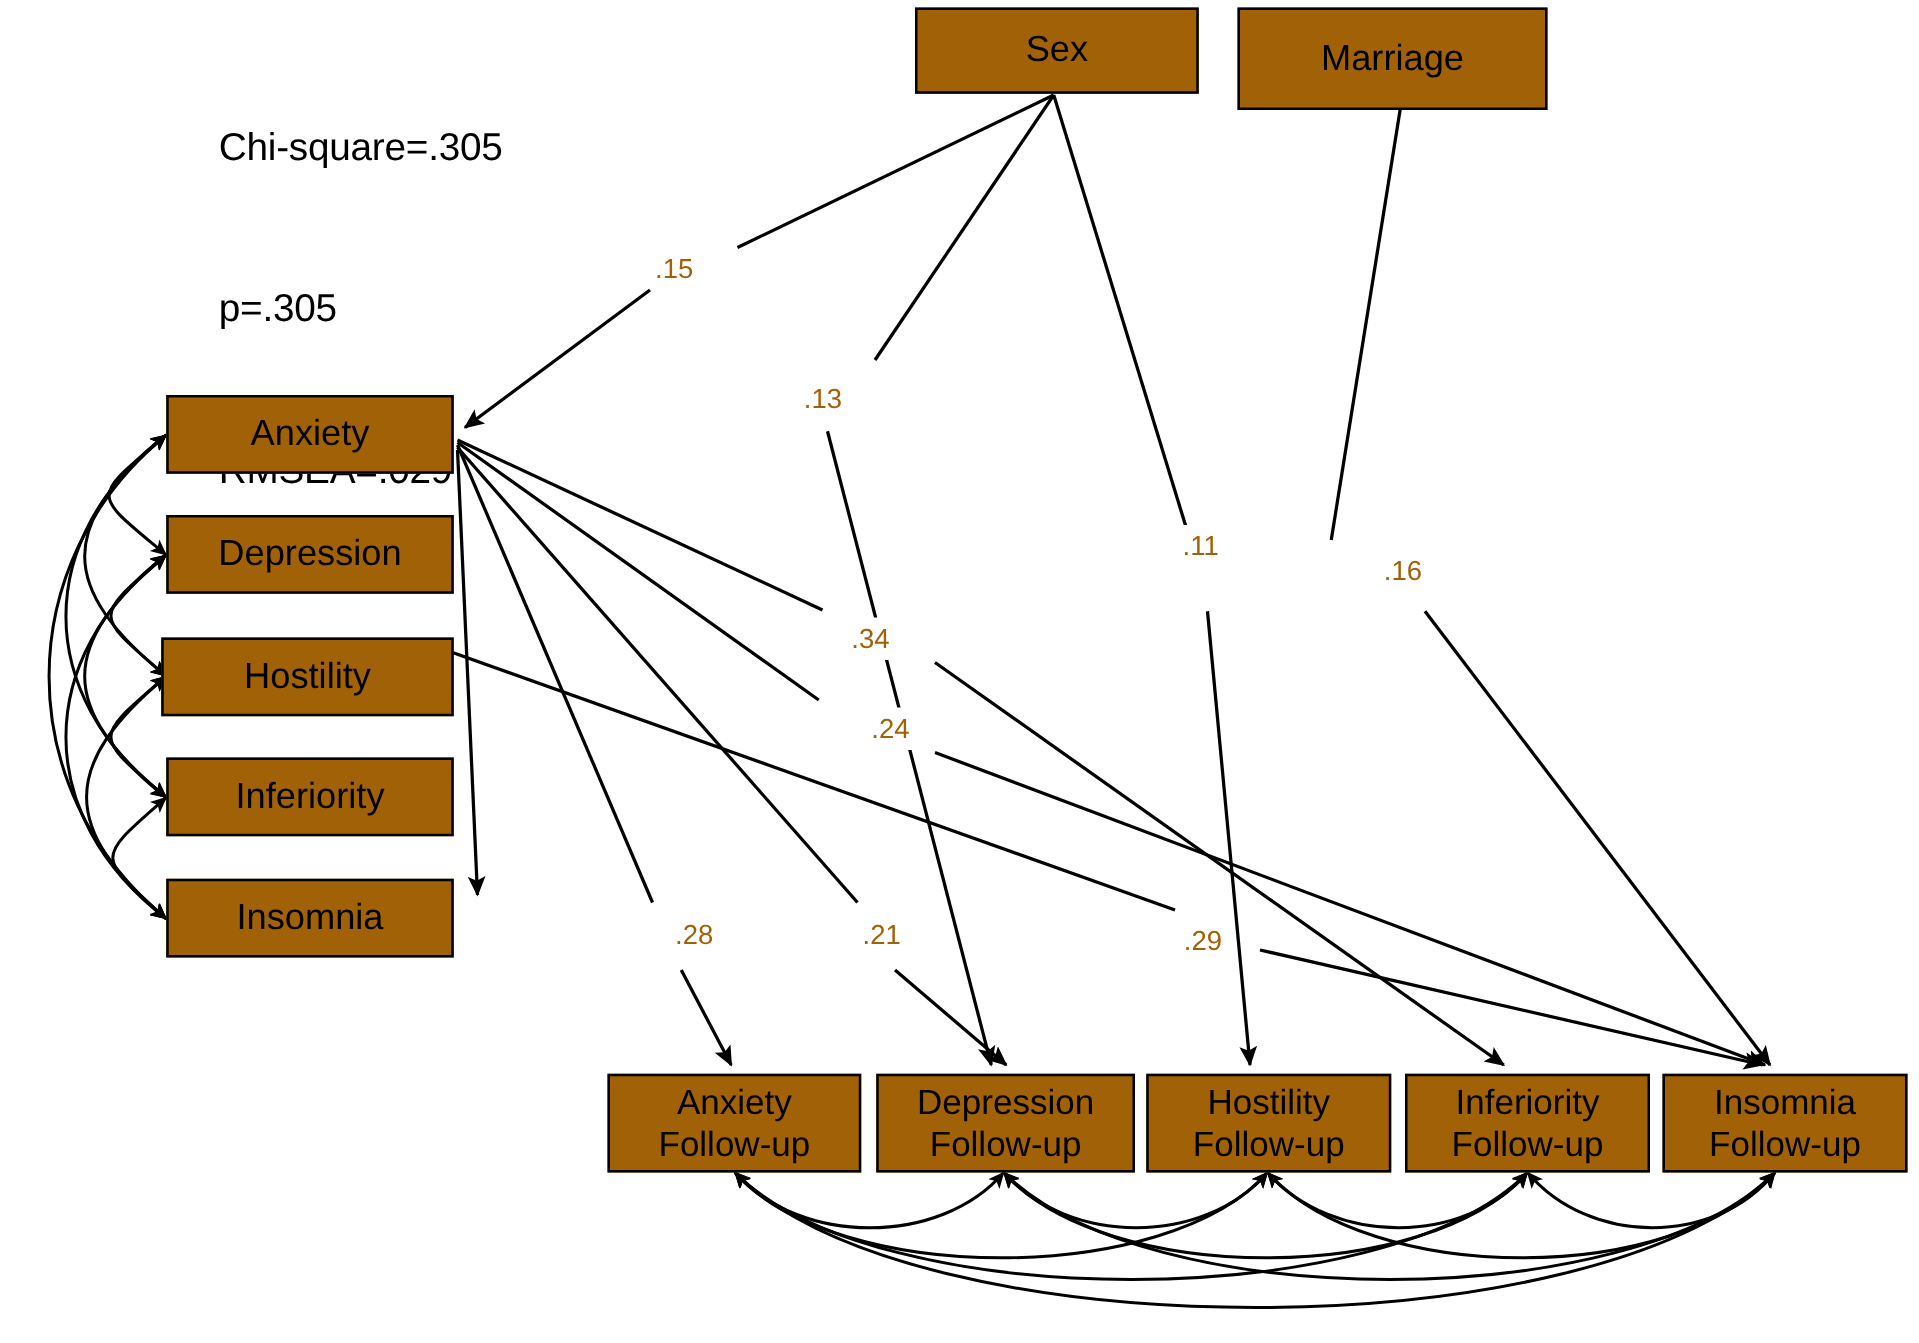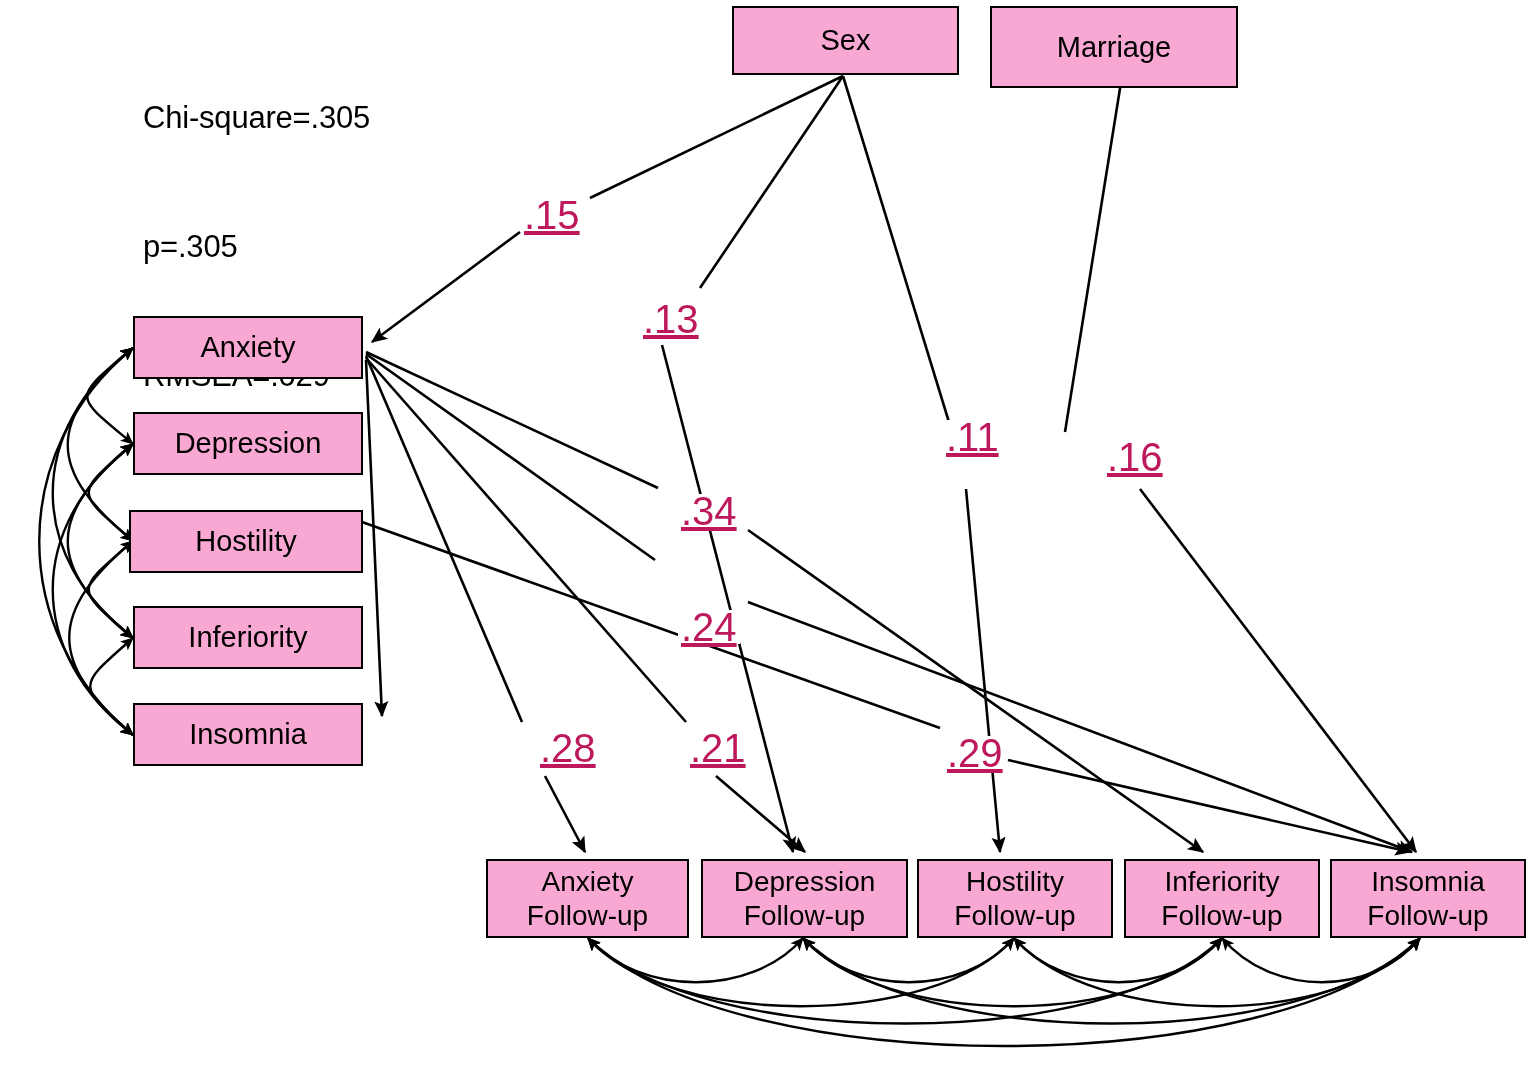--- a/index.html
+++ b/index.html
@@ -28,45 +28,44 @@
   .fit-stats {
     position: absolute;
     left: 143px;
     top: 10px;
     font-size: 31px;
     line-height: 43px;
     color: #000000;
     white-space: pre;
     letter-spacing: -0.2px;
   }
-  .fit-line { display: block; }
+  .fit-line { display: block; margin-left: 32px; }
   .node-box {
     position: absolute;
     box-sizing: border-box;
     border: 2.5px solid #000000;
-    background: #f9a8d4;
+    background: #a16207;
     display: flex;
     align-items: center;
     justify-content: center;
     text-align: center;
     color: #000000;
     font-size: 29px;
     line-height: 33px;
   }
   .node-box .node-label { display: block; }
   .node-box.two-line { line-height: 34px; font-size: 28px; }
   .coef {
     position: absolute;
-    font-size: 40px;
-    color: #be185d;
+    font-size: 22px;
+    color: #a16207;
     background: #ffffff;
     padding: 0 3px;
     line-height: 34px;
     white-space: nowrap;
-    text-decoration: underline;
   }
 </style>
 </head>
 <body>
 
 <div id="stage">
 
   <svg id="diagram-svg" viewBox="0 0 1535 1074">
     <defs>
       <marker id="arrowFilled" viewBox="0 0 10 10" refX="9.2" refY="5" markerWidth="6.2" markerHeight="6.2" orient="auto-start-reverse">
@@ -208,18 +207,18 @@
   <div class="node-box two-line" style="left:1330px; top:859px; width:196px; height:79px; flex-direction:column;">
     <span class="node-label">Insomnia</span>
     <span class="node-label">Follow-up</span>
   </div>
 
   <div class="coef" style="left:521px; top:198px;">.15</div>
   <div class="coef" style="left:640px; top:302px;">.13</div>
   <div class="coef" style="left:943px; top:420px;">.11</div>
   <div class="coef" style="left:1104px; top:440px;">.16</div>
   <div class="coef" style="left:678px; top:494px;">.34</div>
-  <div class="coef" style="left:678px; top:566px;margin-top:44px;">.24</div>
+  <div class="coef" style="left:694px; top:566px;">.24</div>
   <div class="coef" style="left:537px; top:731px;">.28</div>
   <div class="coef" style="left:687px; top:731px;">.21</div>
   <div class="coef" style="left:944px; top:736px;">.29</div>
 
 </div>
 
 </body></html>

